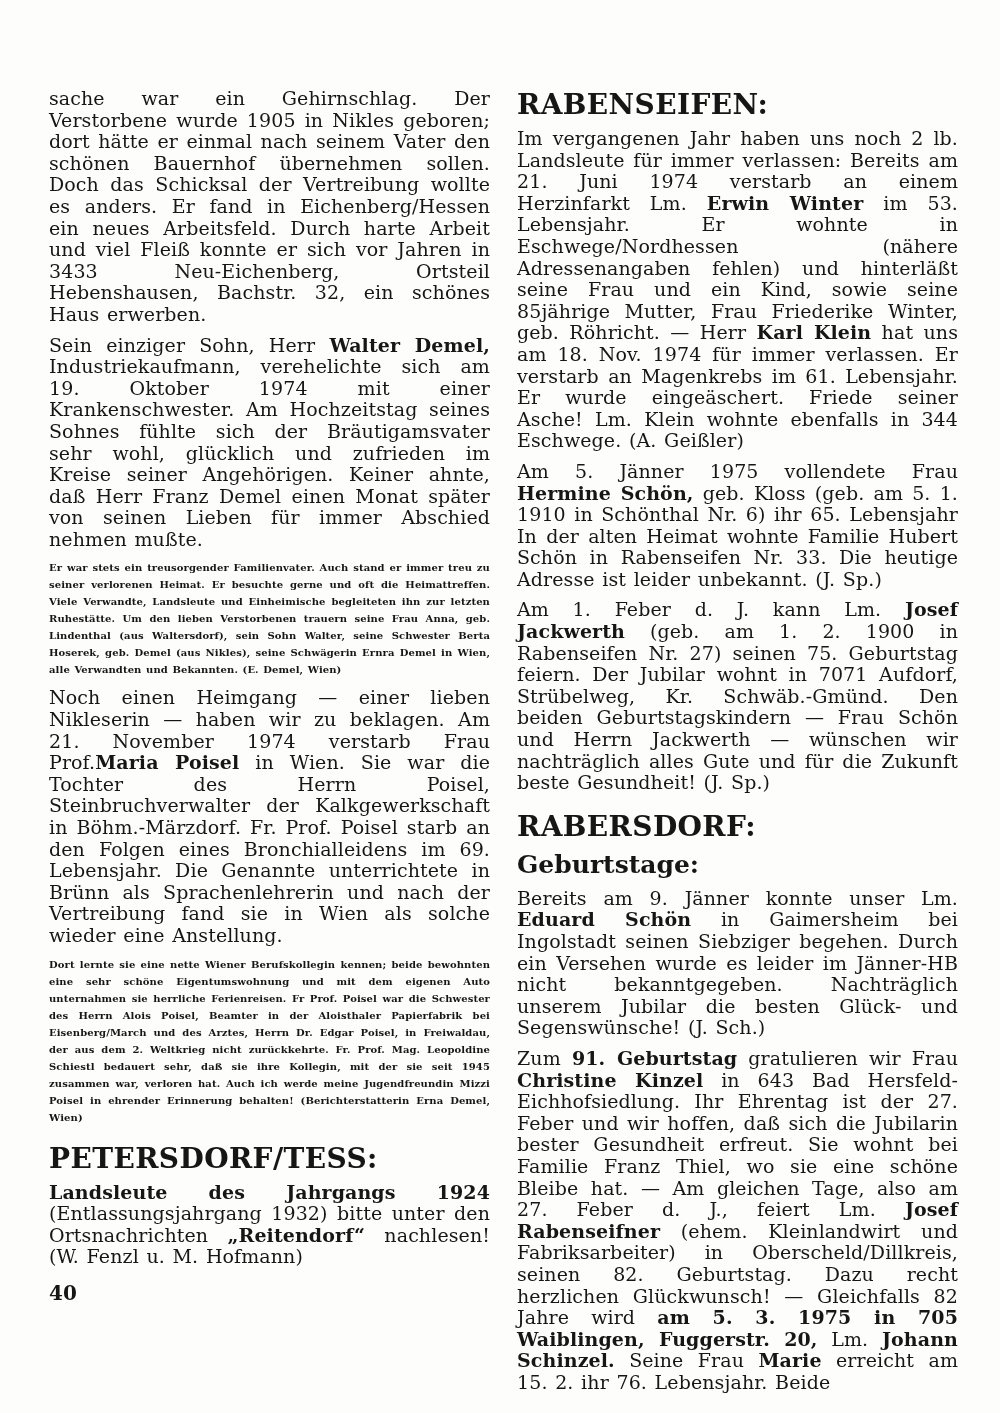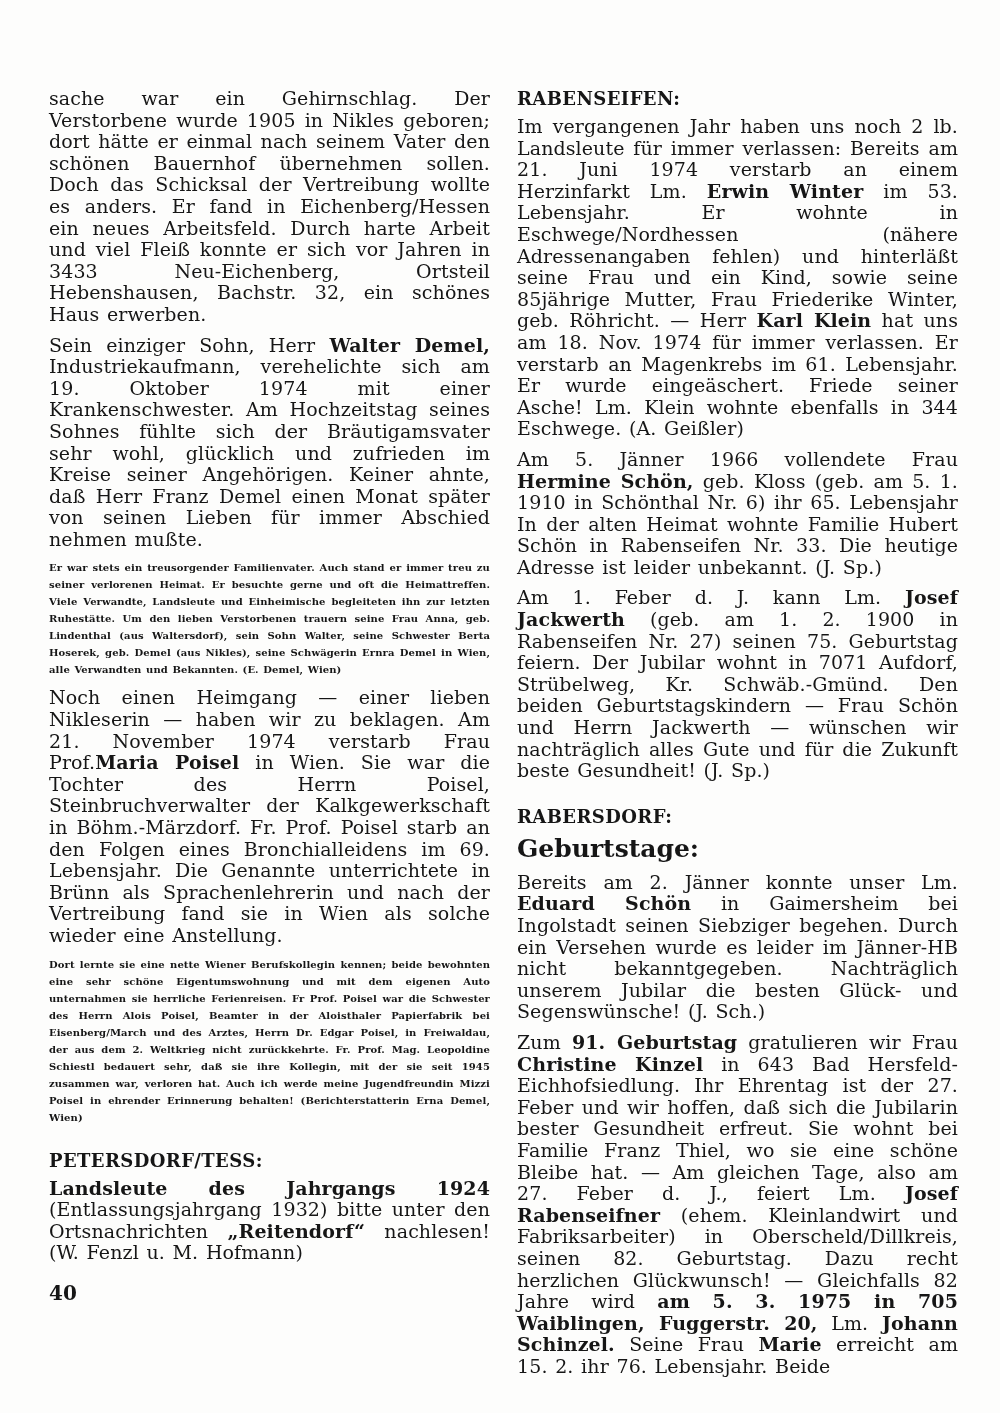--- a/index.html
+++ b/index.html
@@ -33,26 +33,26 @@
     letter-spacing: 0.1px;
     word-spacing: 1.5px;
   }
   .para-sm {
     font-size: 10px;
     line-height: 17px;
     font-weight: bold;
     word-spacing: 1px;
   }
   .heading {
-    font-size: 18px;
+    font-size: 28px;
     font-weight: bold;
     letter-spacing: 0.4px;
     margin: 0 0 7px 0;
   }
-  .heading-gap { margin-top: 24px; }
+  .heading-gap { margin-top: 16px; }
   .subheading {
     font-size: 25px;
     font-weight: bold;
     margin: 0 0 9px 0;
   }
   .b { font-weight: bold; }
   .page-number {
     position: absolute;
     left: 49px;
     top: 1281px;
@@ -71,23 +71,23 @@
     <p class="para para-sm"><span class="b">Er war stets ein treusorgender Familienvater. Auch stand er immer treu zu seiner verlorenen Heimat. Er besuchte gerne und oft die Heimattreffen. Viele Verwandte, Landsleute und Einheimische begleiteten ihn zur letzten Ruhestätte. Um den lieben Verstorbenen trauern seine Frau Anna, geb. Lindenthal (aus Waltersdorf), sein Sohn Walter, seine Schwester Berta Hoserek, geb. Demel (aus Nikles), seine Schwägerin Ernra Demel in Wien, alle Verwandten und Bekannten. (E. Demel, Wien)</span></p>
     <p class="para"><span>Noch einen Heimgang — einer lieben Nikleserin — haben wir zu beklagen. Am 21. November 1974 verstarb Frau Prof.</span><span class="b">Maria Poisel</span><span> in Wien. Sie war die Tochter des Herrn Poisel, Steinbruchverwalter der Kalkgewerkschaft in Böhm.-Märzdorf. Fr. Prof. Poisel starb an den Folgen eines Bronchialleidens im 69. Lebensjahr. Die Genannte unterrichtete in Brünn als Sprachenlehrerin und nach der Vertreibung fand sie in Wien als solche wieder eine Anstellung.</span></p>
     <p class="para para-sm"><span class="b">Dort lernte sie eine nette Wiener Berufskollegin kennen; beide bewohnten eine sehr schöne Eigentumswohnung und mit dem eigenen Auto unternahmen sie herrliche Ferienreisen. Fr Prof. Poisel war die Schwester des Herrn Alois Poisel, Beamter in der Aloisthaler Papierfabrik bei Eisenberg/March und des Arztes, Herrn Dr. Edgar Poisel, in Freiwaldau, der aus dem 2. Weltkrieg nicht zurückkehrte. Fr. Prof. Mag. Leopoldine Schiestl bedauert sehr, daß sie ihre Kollegin, mit der sie seit 1945 zusammen war, verloren hat. Auch ich werde meine Jugendfreundin Mizzi Poisel in ehrender Erinnerung behalten! (Berichterstatterin Erna Demel, Wien)</span></p>
     <h2 class="heading heading-gap">PETERSDORF/TESS:</h2>
     <p class="para"><span class="b">Landsleute des Jahrgangs 1924</span><span> (Entlassungsjahrgang 1932) bitte unter den Ortsnachrichten </span><span class="b">„Reitendorf“</span><span> nachlesen! (W. Fenzl u. M. Hofmann)</span></p>
   </div>
 
   <div class="col col-right">
     <h2 class="heading">RABENSEIFEN:</h2>
     <p class="para"><span>Im vergangenen Jahr haben uns noch 2 lb. Landsleute für immer verlassen: Bereits am 21. Juni 1974 verstarb an einem Herzinfarkt Lm. </span><span class="b">Erwin Winter</span><span> im 53. Lebensjahr. Er wohnte in Eschwege/Nordhessen (nähere Adressenangaben fehlen) und hinterläßt seine Frau und ein Kind, sowie seine 85jährige Mutter, Frau Friederike Winter, geb. Röhricht. — Herr </span><span class="b">Karl Klein</span><span> hat uns am 18. Nov. 1974 für immer verlassen. Er verstarb an Magenkrebs im 61. Lebensjahr. Er wurde eingeäschert. Friede seiner Asche! Lm. Klein wohnte ebenfalls in 344 Eschwege. (A. Geißler)</span></p>
-    <p class="para"><span>Am 5. Jänner 1966 vollendete Frau </span><span class="b">Hermine Schön,</span><span> geb. Kloss (geb. am 5. 1. 1910 in Schönthal Nr. 6) ihr 65. Lebensjahr In der alten Heimat wohnte Familie Hubert Schön in Rabenseifen Nr. 33. Die heutige Adresse ist leider unbekannt. (J. Sp.)</span></p>
+    <p class="para"><span>Am 5. Jänner 1975 vollendete Frau </span><span class="b">Hermine Schön,</span><span> geb. Kloss (geb. am 5. 1. 1910 in Schönthal Nr. 6) ihr 65. Lebensjahr In der alten Heimat wohnte Familie Hubert Schön in Rabenseifen Nr. 33. Die heutige Adresse ist leider unbekannt. (J. Sp.)</span></p>
     <p class="para"><span>Am 1. Feber d. J. kann Lm. </span><span class="b">Josef Jackwerth</span><span> (geb. am 1. 2. 1900 in Rabenseifen Nr. 27) seinen 75. Geburtstag feiern. Der Jubilar wohnt in 7071 Aufdorf, Strübelweg, Kr. Schwäb.-Gmünd. Den beiden Geburtstagskindern — Frau Schön und Herrn Jackwerth — wünschen wir nachträglich alles Gute und für die Zukunft beste Gesundheit! (J. Sp.)</span></p>
     <h2 class="heading heading-gap">RABERSDORF:</h2>
     <h3 class="subheading">Geburtstage:</h3>
-    <p class="para"><span>Bereits am 2. Jänner konnte unser Lm. </span><span class="b">Eduard Schön</span><span> in Gaimersheim bei Ingolstadt seinen Siebziger begehen. Durch ein Versehen wurde es leider im Jänner-HB nicht bekanntgegeben. Nachträglich unserem Jubilar die besten Glück- und Segenswünsche! (J. Sch.)</span></p>
+    <p class="para"><span>Bereits am 9. Jänner konnte unser Lm. </span><span class="b">Eduard Schön</span><span> in Gaimersheim bei Ingolstadt seinen Siebziger begehen. Durch ein Versehen wurde es leider im Jänner-HB nicht bekanntgegeben. Nachträglich unserem Jubilar die besten Glück- und Segenswünsche! (J. Sch.)</span></p>
     <p class="para"><span>Zum </span><span class="b">91. Geburtstag</span><span> gratulieren wir Frau </span><span class="b">Christine Kinzel</span><span> in 643 Bad Hersfeld-Eichhofsiedlung. Ihr Ehrentag ist der 27. Feber und wir hoffen, daß sich die Jubilarin bester Gesundheit erfreut. Sie wohnt bei Familie Franz Thiel, wo sie eine schöne Bleibe hat. — Am gleichen Tage, also am 27. Feber d. J., feiert Lm. </span><span class="b">Josef Rabenseifner</span><span> (ehem. Kleinlandwirt und Fabriksarbeiter) in Oberscheld/Dillkreis, seinen 82. Geburtstag. Dazu recht herzlichen Glückwunsch! — Gleichfalls 82 Jahre wird </span><span class="b">am 5. 3. 1975 in 705 Waiblingen, Fuggerstr. 20,</span><span> Lm. </span><span class="b">Johann Schinzel.</span><span> Seine Frau </span><span class="b">Marie</span><span> erreicht am 15. 2. ihr 76. Lebensjahr. Beide</span></p>
   </div>
 
   <div class="page-number">40</div>
 
 </div>
 
 </body></html>

